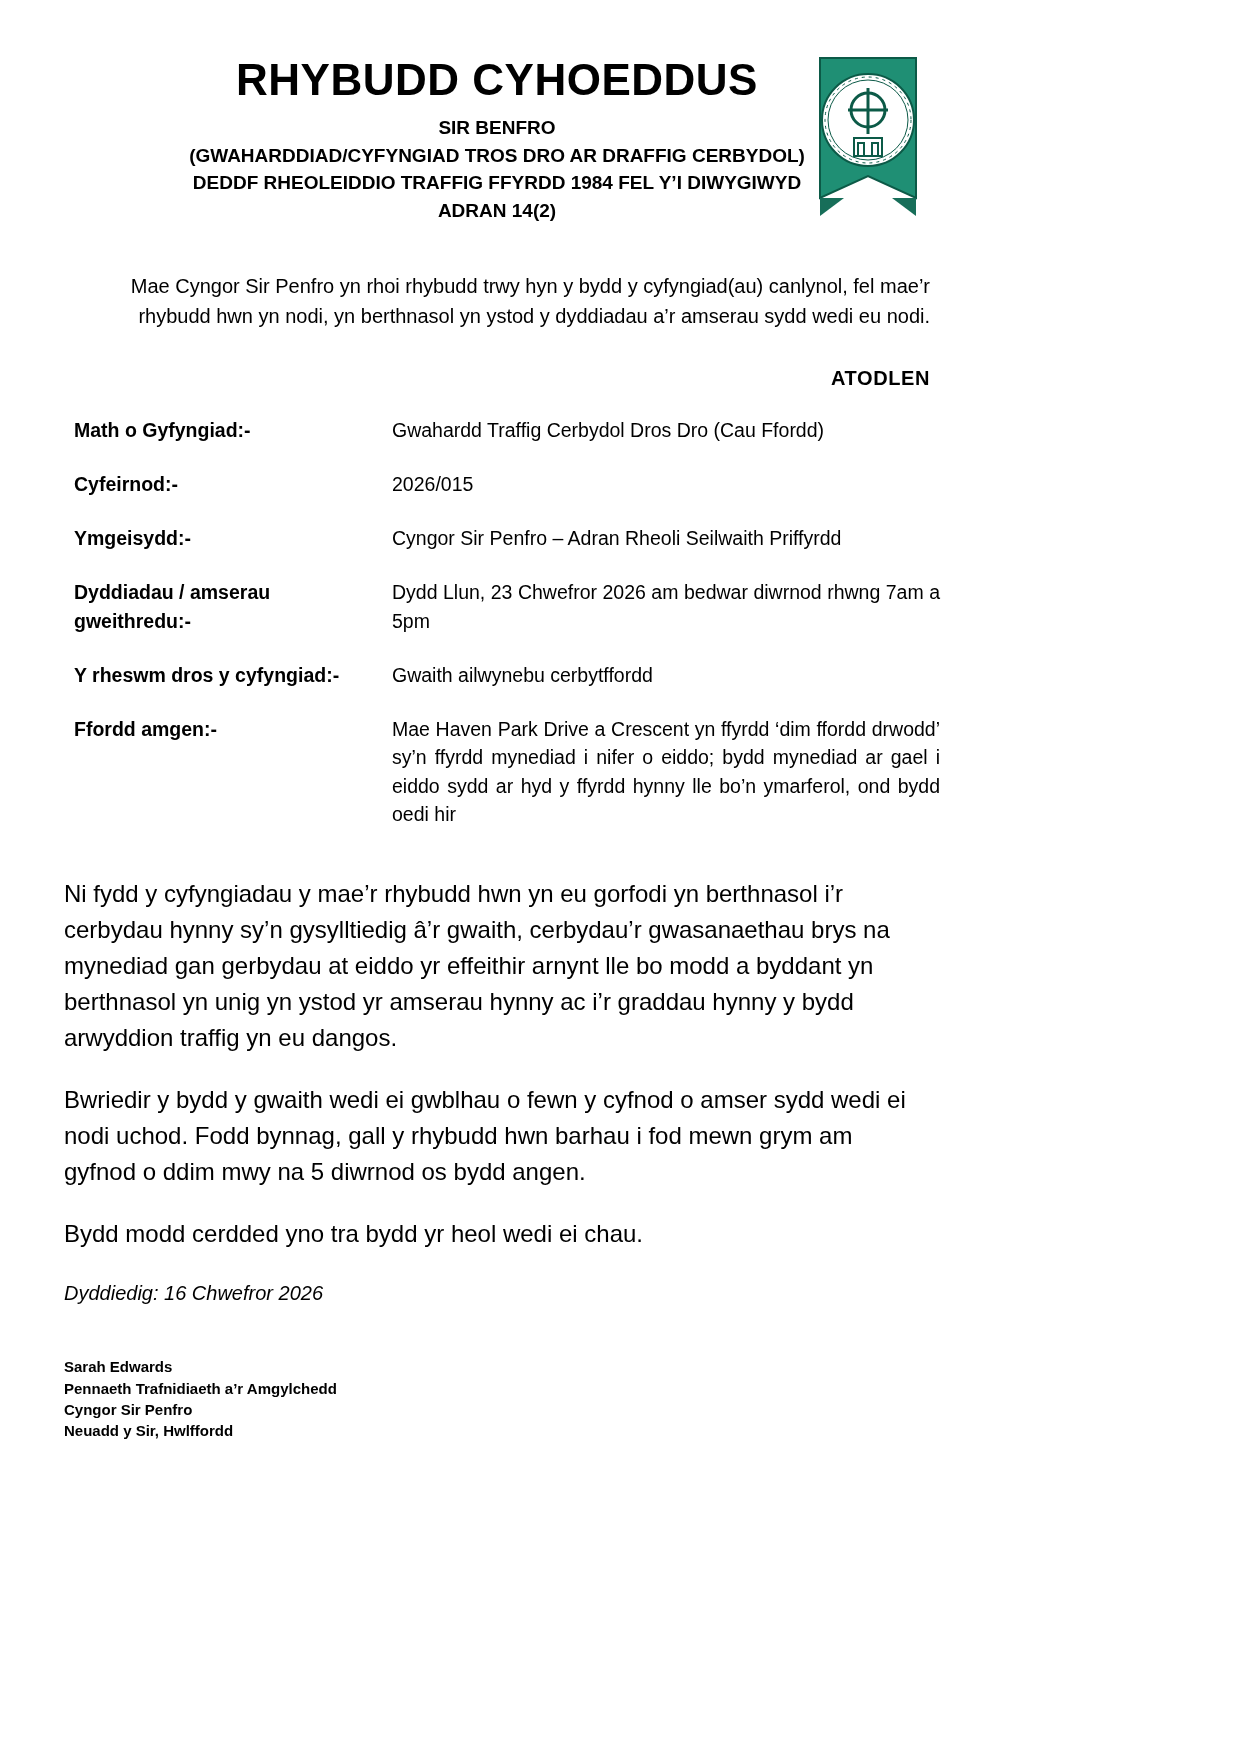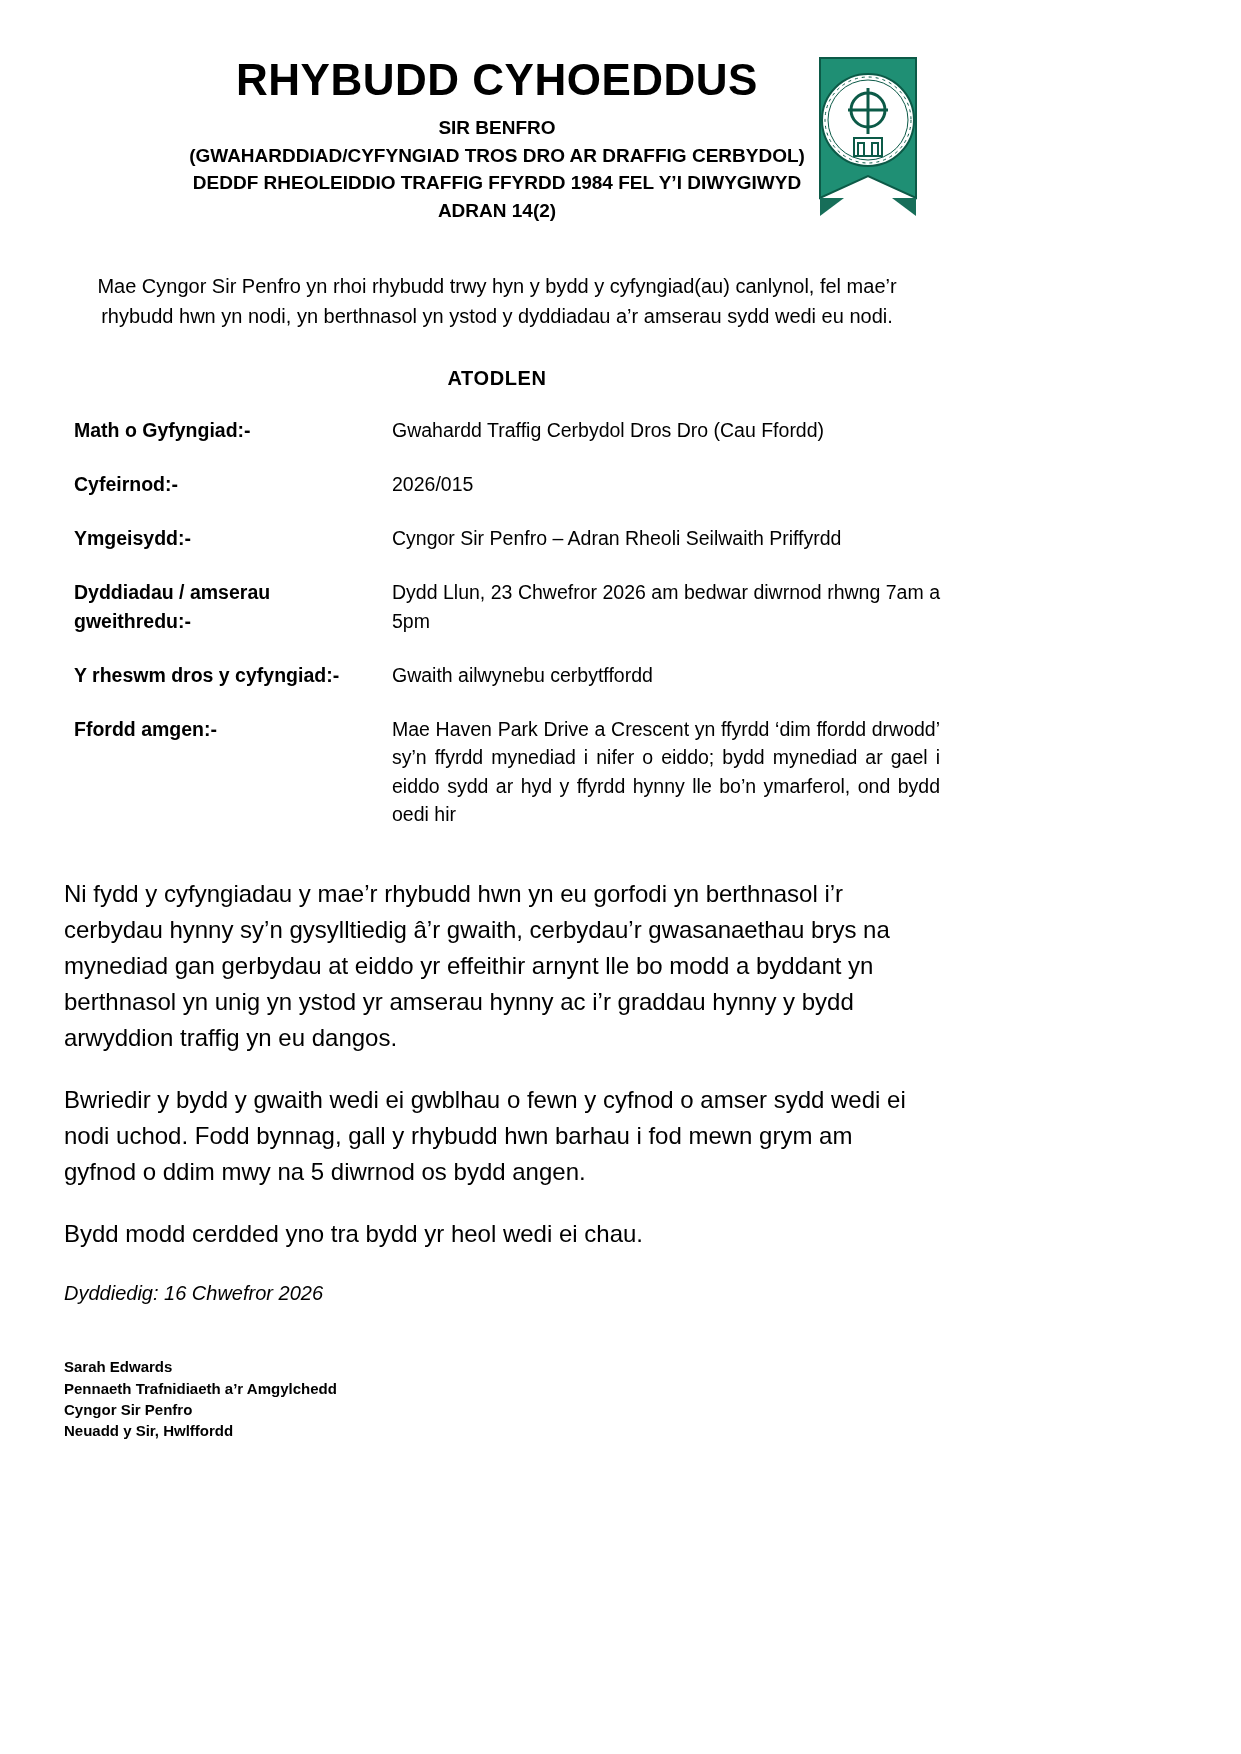--- a/index.html
+++ b/index.html
@@ -48,24 +48,24 @@
     top: -8px;
     width: 112px;
     height: 180px;
   }
 
   
   .intro {
     margin-top: 46px;
     font-size: 20px;
     line-height: 1.5;
-    text-align: center;
+    text-align: right;
   }
   .schedule-title {
-    text-align: center;
+    text-align: right;
     font-weight: bold;
     font-size: 20px;
     margin-top: 36px;
     margin-bottom: 26px;
     letter-spacing: 0.6px;
   }
 
   
   .schedule {
     width: 100%;

